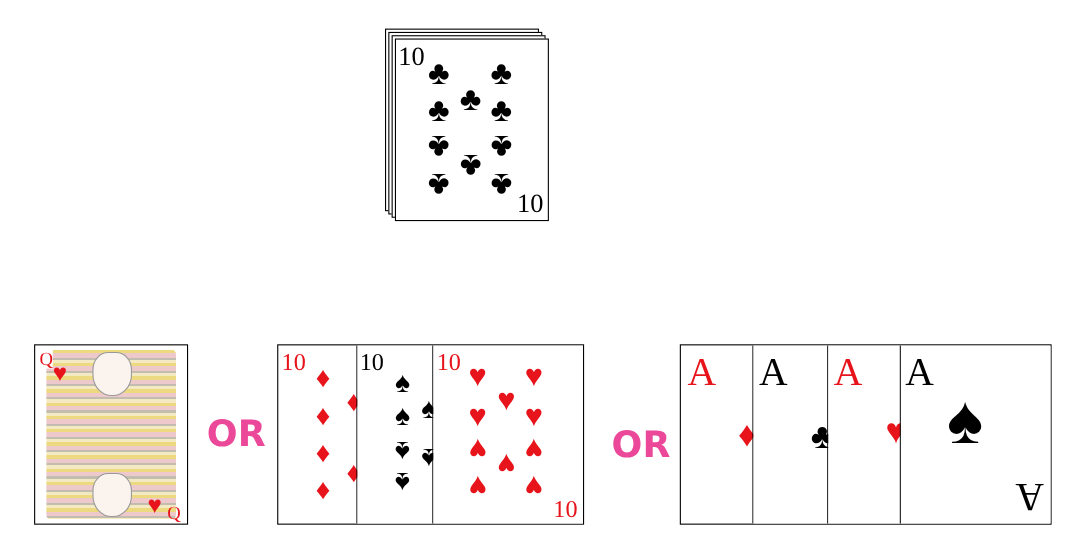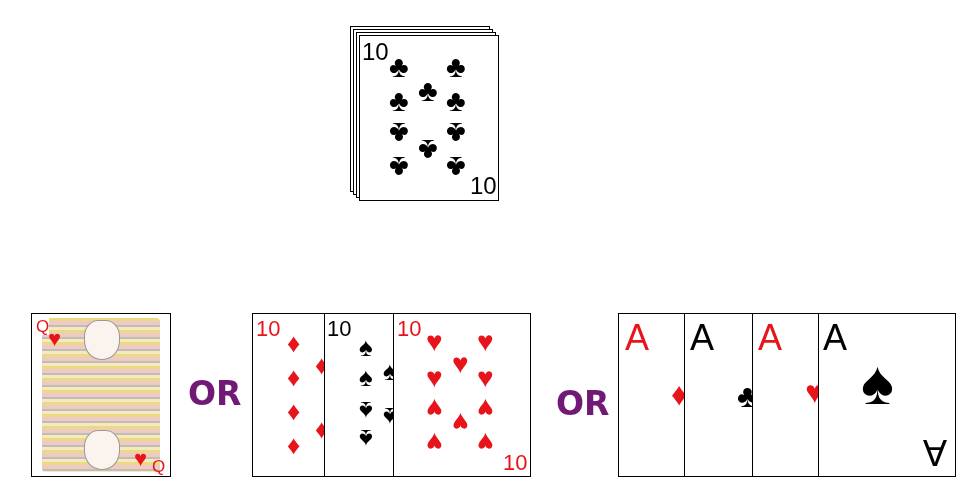--- a/index.html
+++ b/index.html
@@ -1,24 +1,24 @@
 <!DOCTYPE html>
 <html><head>
 <meta charset="utf-8">
 <style>
   html, body { margin:0; padding:0; }
   body { width:977px; height:500px; background:#ffffff; position:relative; overflow:hidden;
          font-family: "Liberation Sans", sans-serif; }
   .abs { position:absolute; }
   .card { position:absolute; background:#fff; border:1px solid #000; box-sizing:border-box; overflow:hidden; }
   .back { position:absolute; background:#fff; border:1px solid #000; box-sizing:border-box; }
-  .rank { position:absolute; font-family:Liberation Sans, sans-serif; line-height:1; }
+  .rank { position:absolute; font-family:Liberation Serif, serif; line-height:1; }
   .pip { position:absolute; line-height:1; text-align:center; }
   .flip { transform: rotate(180deg); }
-  .or { position:absolute; font-family:"DejaVu Sans", sans-serif; font-weight:bold; font-size:33px; color:#701a75; line-height:1; letter-spacing:0px; }
+  .or { position:absolute; font-family:"DejaVu Sans", sans-serif; font-weight:bold; font-size:33px; color:#ec4899; line-height:1; letter-spacing:0px; }
   .red { color:#e8141b; }
   .blk { color:#000; }
   .divider { position:absolute; top:0; bottom:0; width:1px; background:#000; }
   .queen-art { position:absolute; left:10px; right:10px; top:4px; bottom:4px; border-radius:4px;
      background:
        linear-gradient(180deg, rgba(255,255,255,0) 0%, rgba(255,255,255,0) 100%),
        repeating-linear-gradient(180deg, #e9d36a 0px, #e9d36a 3px, #ecc0c4 3px, #ecc0c4 7px, #b9b2a3 7px, #b9b2a3 9px, #f1e6b8 9px, #f1e6b8 12px);
      opacity:0.85; }
   .face { position:absolute; width:34px; height:38px; background:#fbf3ee; border:1px solid #999; border-radius:40% 40% 48% 48%; left:52px; }
 </style>

